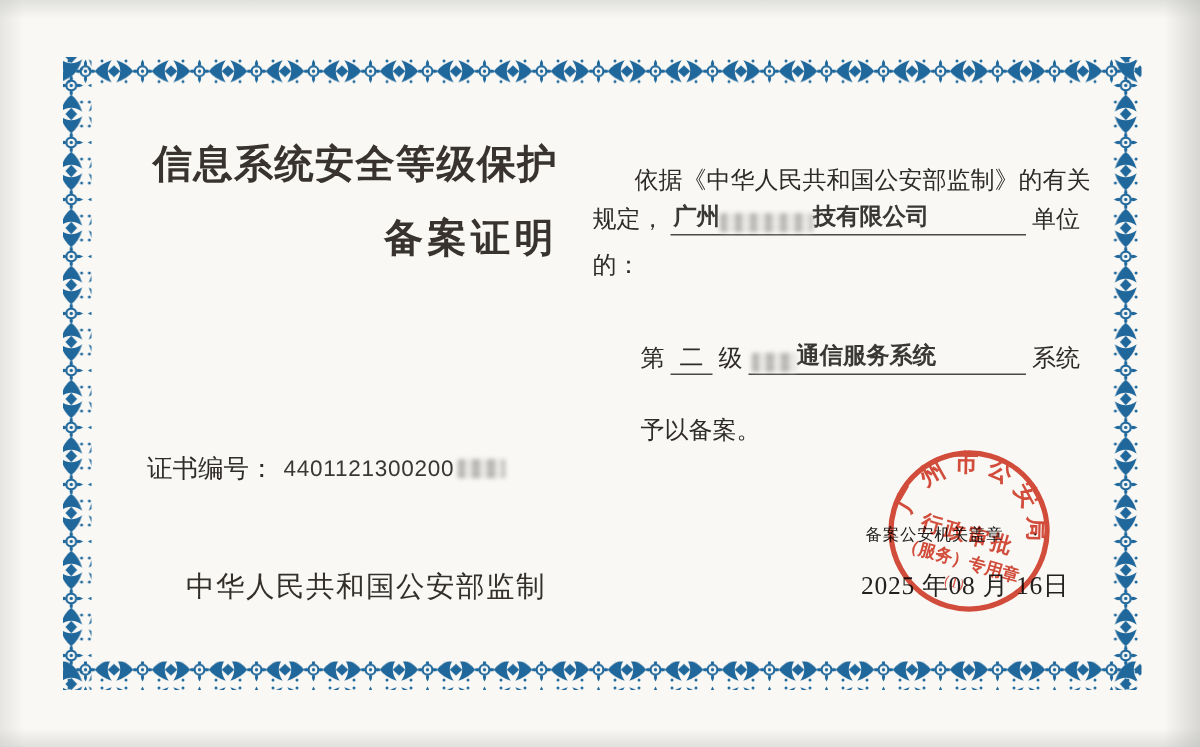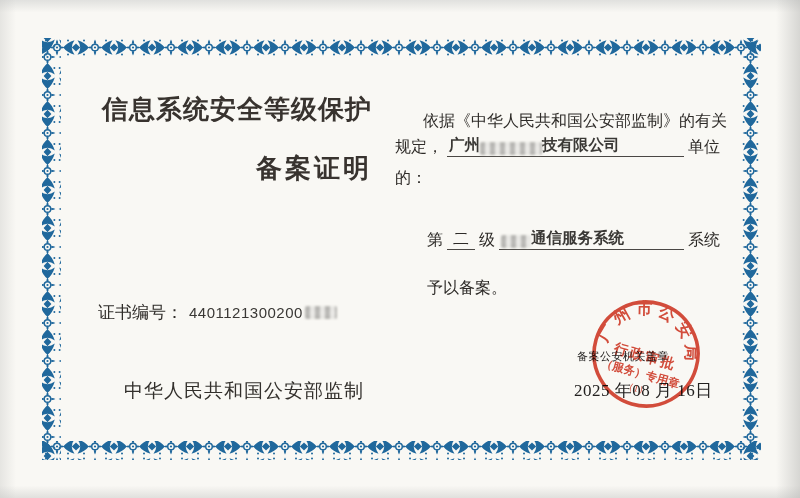--- a/index.html
+++ b/index.html
@@ -10,21 +10,21 @@
     background:
       linear-gradient(90deg, rgba(198,198,196,.38) 0, rgba(0,0,0,0) 2%, rgba(0,0,0,0) 97%, rgba(180,180,178,.5) 100%),
       linear-gradient(180deg, rgba(190,192,192,.42) 0, rgba(0,0,0,0) 2.5%, rgba(0,0,0,0) 97.5%, rgba(188,188,186,.4) 100%),
       #f9f8f4;
   }
   .abs{position:absolute;}
   .title{
     text-align:right;font-weight:bold;color:#38332f;
   }
   .title .t1{font-size:26px;letter-spacing:1px;line-height:1.25;}
-  .title .t2{font-size:26px;letter-spacing:3px;margin-top:24px;}
+  .title .t2{font-size:26px;letter-spacing:3px;margin-top:14px;}
   .bodytext{font-size:16px;line-height:1.2;color:#2e2b28;white-space:nowrap;}
   .flexline{display:flex;align-items:center;}
   .fill{
     flex:1;border-bottom:1.6px solid #4a4744;display:flex;align-items:flex-end;
     padding:0 2px 1px 2px;margin:0 4px;min-width:0;
   }
   .fill .org{
     font-family:"Liberation Sans","DejaVu Sans",sans-serif;
     font-weight:600;font-size:15.5px;color:#3a3835;white-space:nowrap;
   }

